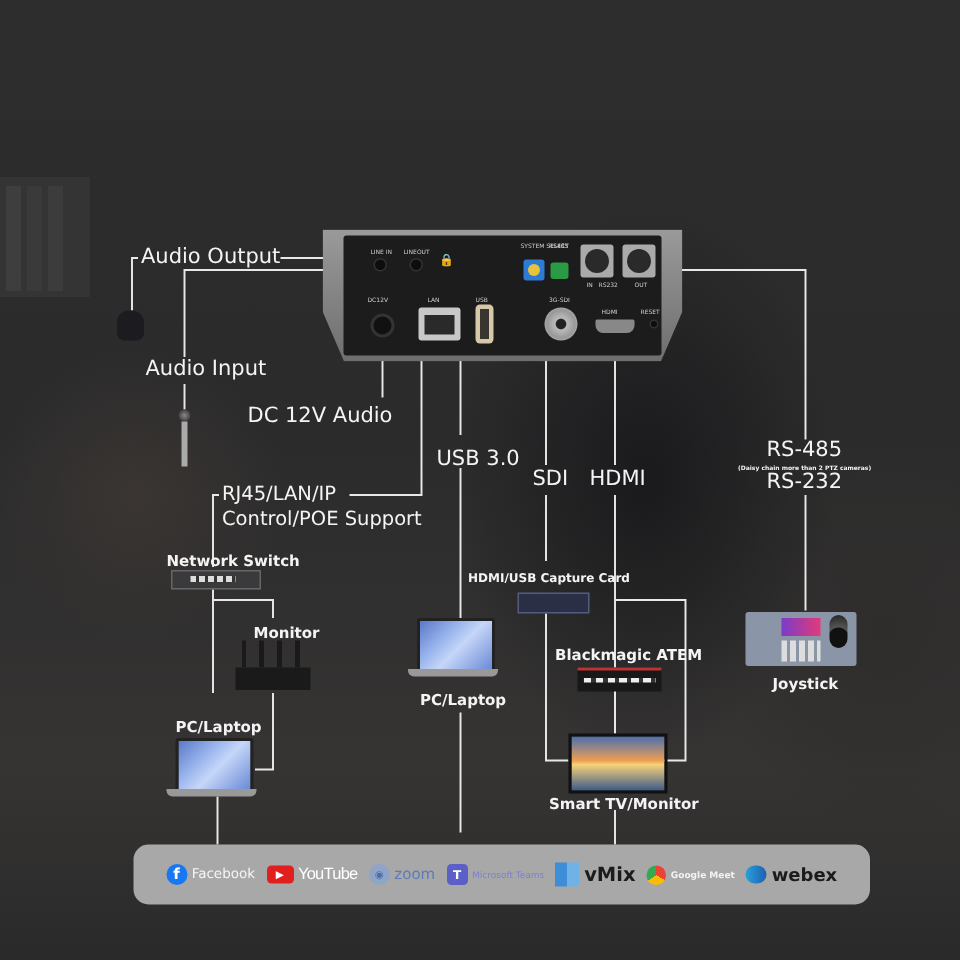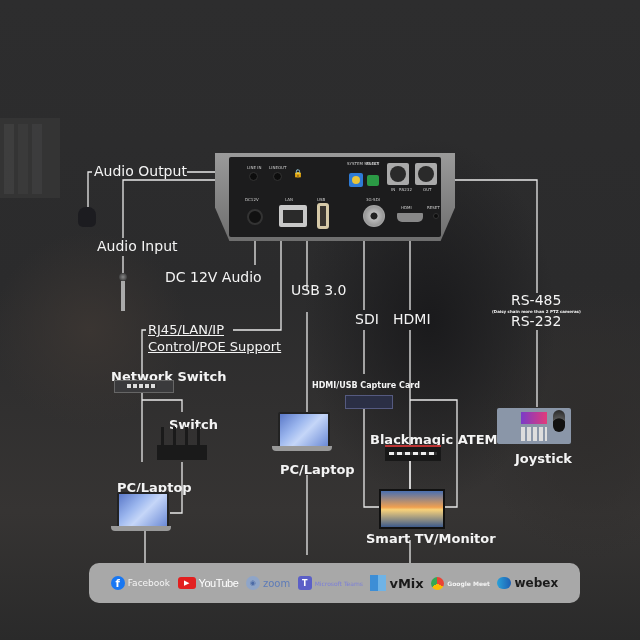--- a/index.html
+++ b/index.html
@@ -29,22 +29,22 @@
   .sw{left:120px;top:16px;width:14px;height:14px;background:#2e7bd6;}
   .sw:after{content:"";position:absolute;left:3px;top:3px;width:8px;height:8px;border-radius:50%;background:#e8c43a;}
   .term{left:138px;top:18px;width:12px;height:11px;background:#2b9a45;}
   .din{width:22px;height:22px;background:#aaa;}
   .din:after{content:"";position:absolute;left:3px;top:3px;width:16px;height:16px;border-radius:50%;background:#2a2a2a;}
   .jack{width:7px;height:7px;border-radius:50%;background:#0d0d0d;border:1px solid #333;}
   
   svg.lines{position:absolute;left:0;top:0;width:640px;height:640px;}
   .lbl{position:absolute;white-space:nowrap;color:#f4f4f4;}
   .big{font-size:14px;}
-  .med{font-size:13px;text-decoration:underline;}
-  .sm{font-size:13px;font-weight:bold;}
+  .med{font-size:13px;}
+  .sm{font-size:10px;font-weight:bold;}
   .tiny{font-size:4px;font-weight:bold;}
   
   .laptop{position:absolute;}
   .laptop .scr{position:absolute;left:6px;top:0;width:48px;height:32px;background:linear-gradient(135deg,#5a78c8 0%,#9bb6ee 35%,#c5d6f8 55%,#6b8ad6 100%);border:2px solid #222;border-radius:2px;}
   .laptop .base{position:absolute;left:0;top:34px;width:60px;height:5px;background:#999;border-radius:0 0 4px 4px;}
   .switchbox{position:absolute;left:114px;top:380px;width:58px;height:11px;background:#3a3a3c;border:1px solid #666;}
   .switchbox:after{content:"";position:absolute;left:12px;top:3px;width:30px;height:4px;background:repeating-linear-gradient(90deg,#ddd 0 4px,#333 4px 6px);}
   .router{position:absolute;left:157px;top:445px;width:50px;height:15px;background:#1a1a1a;}
   .router:before{content:"";position:absolute;left:4px;top:-18px;width:42px;height:18px;background:repeating-linear-gradient(90deg,#1a1a1a 0 3px,transparent 3px 12px);}
   .capture{position:absolute;left:345px;top:395px;width:46px;height:12px;background:#2b2f45;border:1px solid #555a80;}
@@ -148,36 +148,36 @@
     <span class="port usb"></span>
     <span class="port bnc"></span>
     <span class="port hdmi-p"></span>
     <span class="port jack" style="left:204px;top:56px;width:4px;height:4px"></span>
   </div>
 </div>
 
 <span class="lbl big" style="left:94px;top:163px">Audio Output</span>
 <span class="lbl big" style="left:97px;top:238px">Audio Input</span>
 <span class="lbl big" style="left:165px;top:269px">DC 12V Audio</span>
-<span class="lbl big" style="left:291px;top:282px">USB 3.0</span>
+<span class="lbl big" style="left:291px;top:298px">USB 3.0</span>
 <span class="lbl big" style="left:355px;top:311px">SDI</span>
 <span class="lbl big" style="left:393px;top:311px">HDMI</span>
 <span class="lbl big" style="left:511px;top:292px">RS-485</span>
 <span class="lbl tiny" style="left:492px;top:309px">(Daisy chain more than 2 PTZ cameras)</span>
 <span class="lbl big" style="left:511px;top:313px">RS-232</span>
 <span class="lbl med" style="left:148px;top:322px">RJ45/LAN/IP</span>
 <span class="lbl med" style="left:148px;top:339px">Control/POE Support</span>
 
 <div class="speaker"></div>
 <div class="mic"></div>
 
 <span class="lbl sm" style="left:111px;top:369px">Network Switch</span>
 <div class="switchbox"></div>
 
-<span class="lbl sm" style="left:169px;top:417px">Switch</span>
+<span class="lbl sm" style="left:169px;top:417px">Monitor</span>
 <div class="router"></div>
 
 <span class="lbl sm" style="left:117px;top:480px">PC/Laptop</span>
 <div class="laptop" style="left:111px;top:492px;width:60px;height:40px">
   <div class="scr"></div>
     <div class="base"></div>
 </div>
 
 <div class="laptop" style="left:272px;top:412px;width:60px;height:40px">
   <div class="scr"></div>

